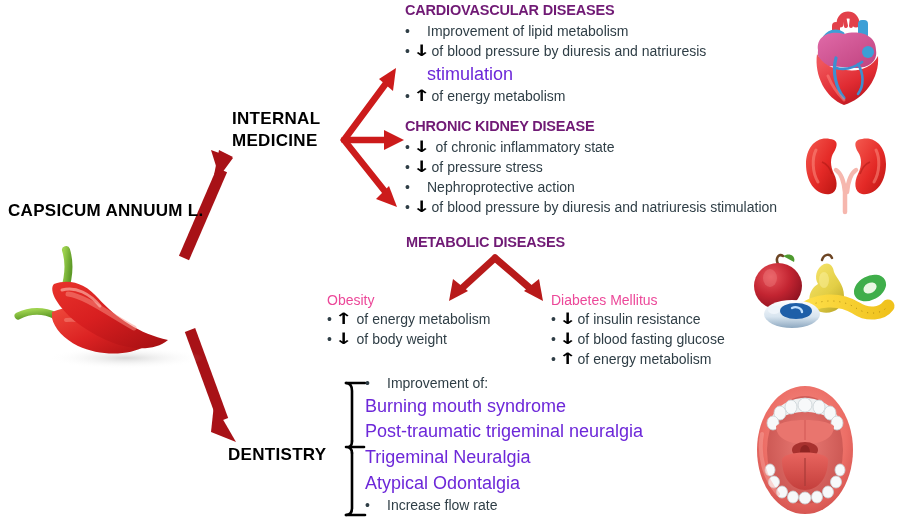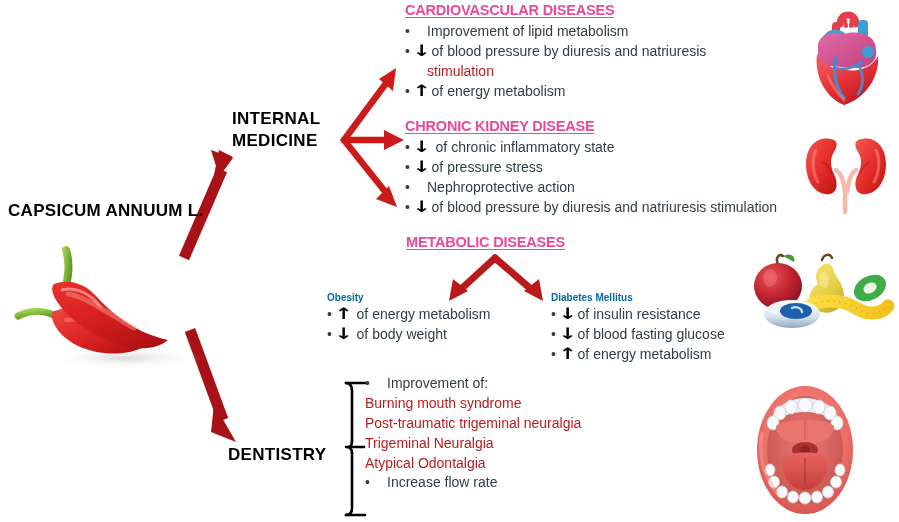--- a/index.html
+++ b/index.html
@@ -18,38 +18,37 @@
     height: 522px;
     background: #ffffff;
     overflow: hidden;
   }
   .abs { position: absolute; }
 
   
   .heading {
     font-weight: bold;
     font-size: 14.5px;
-    color: #ec4899;
+    color: #701a75;
     letter-spacing: -0.2px;
-    text-decoration: underline;
     text-underline-offset: 2px;
     white-space: nowrap;
   }
   .node-label {
     font-weight: bold;
     font-size: 17px;
     color: #000000;
     letter-spacing: 0.3px;
     white-space: nowrap;
     line-height: 1.28;
   }
   .subheading {
-    font-weight: bold;
-    font-size: 10px;
-    color: #0369a1;
+    font-weight: normal;
+    font-size: 14px;
+    color: #ec4899;
     white-space: nowrap;
   }
   .bullet-line {
     font-size: 14px;
     color: #2f3e46;
     white-space: nowrap;
     line-height: 1.42;
     display: flex;
     align-items: baseline;
   }
@@ -65,22 +64,22 @@
     font-weight: bold;
     color: #000000;
     font-size: 15px;
     line-height: 1;
     display: inline-block;
     transform: scaleX(1.45) scaleY(1.05);
     transform-origin: center;
     margin: 0 4px 0 1px;
   }
   .plain-line {
-    font-size: 14px;
-    color: #b91c1c;
+    font-size: 18px;
+    color: #6d28d9;
     white-space: nowrap;
     line-height: 1.42;
   }
 
   
   .figure { position: absolute; }
 
   svg { display: block; overflow: visible; }
 </style>
 </head>

